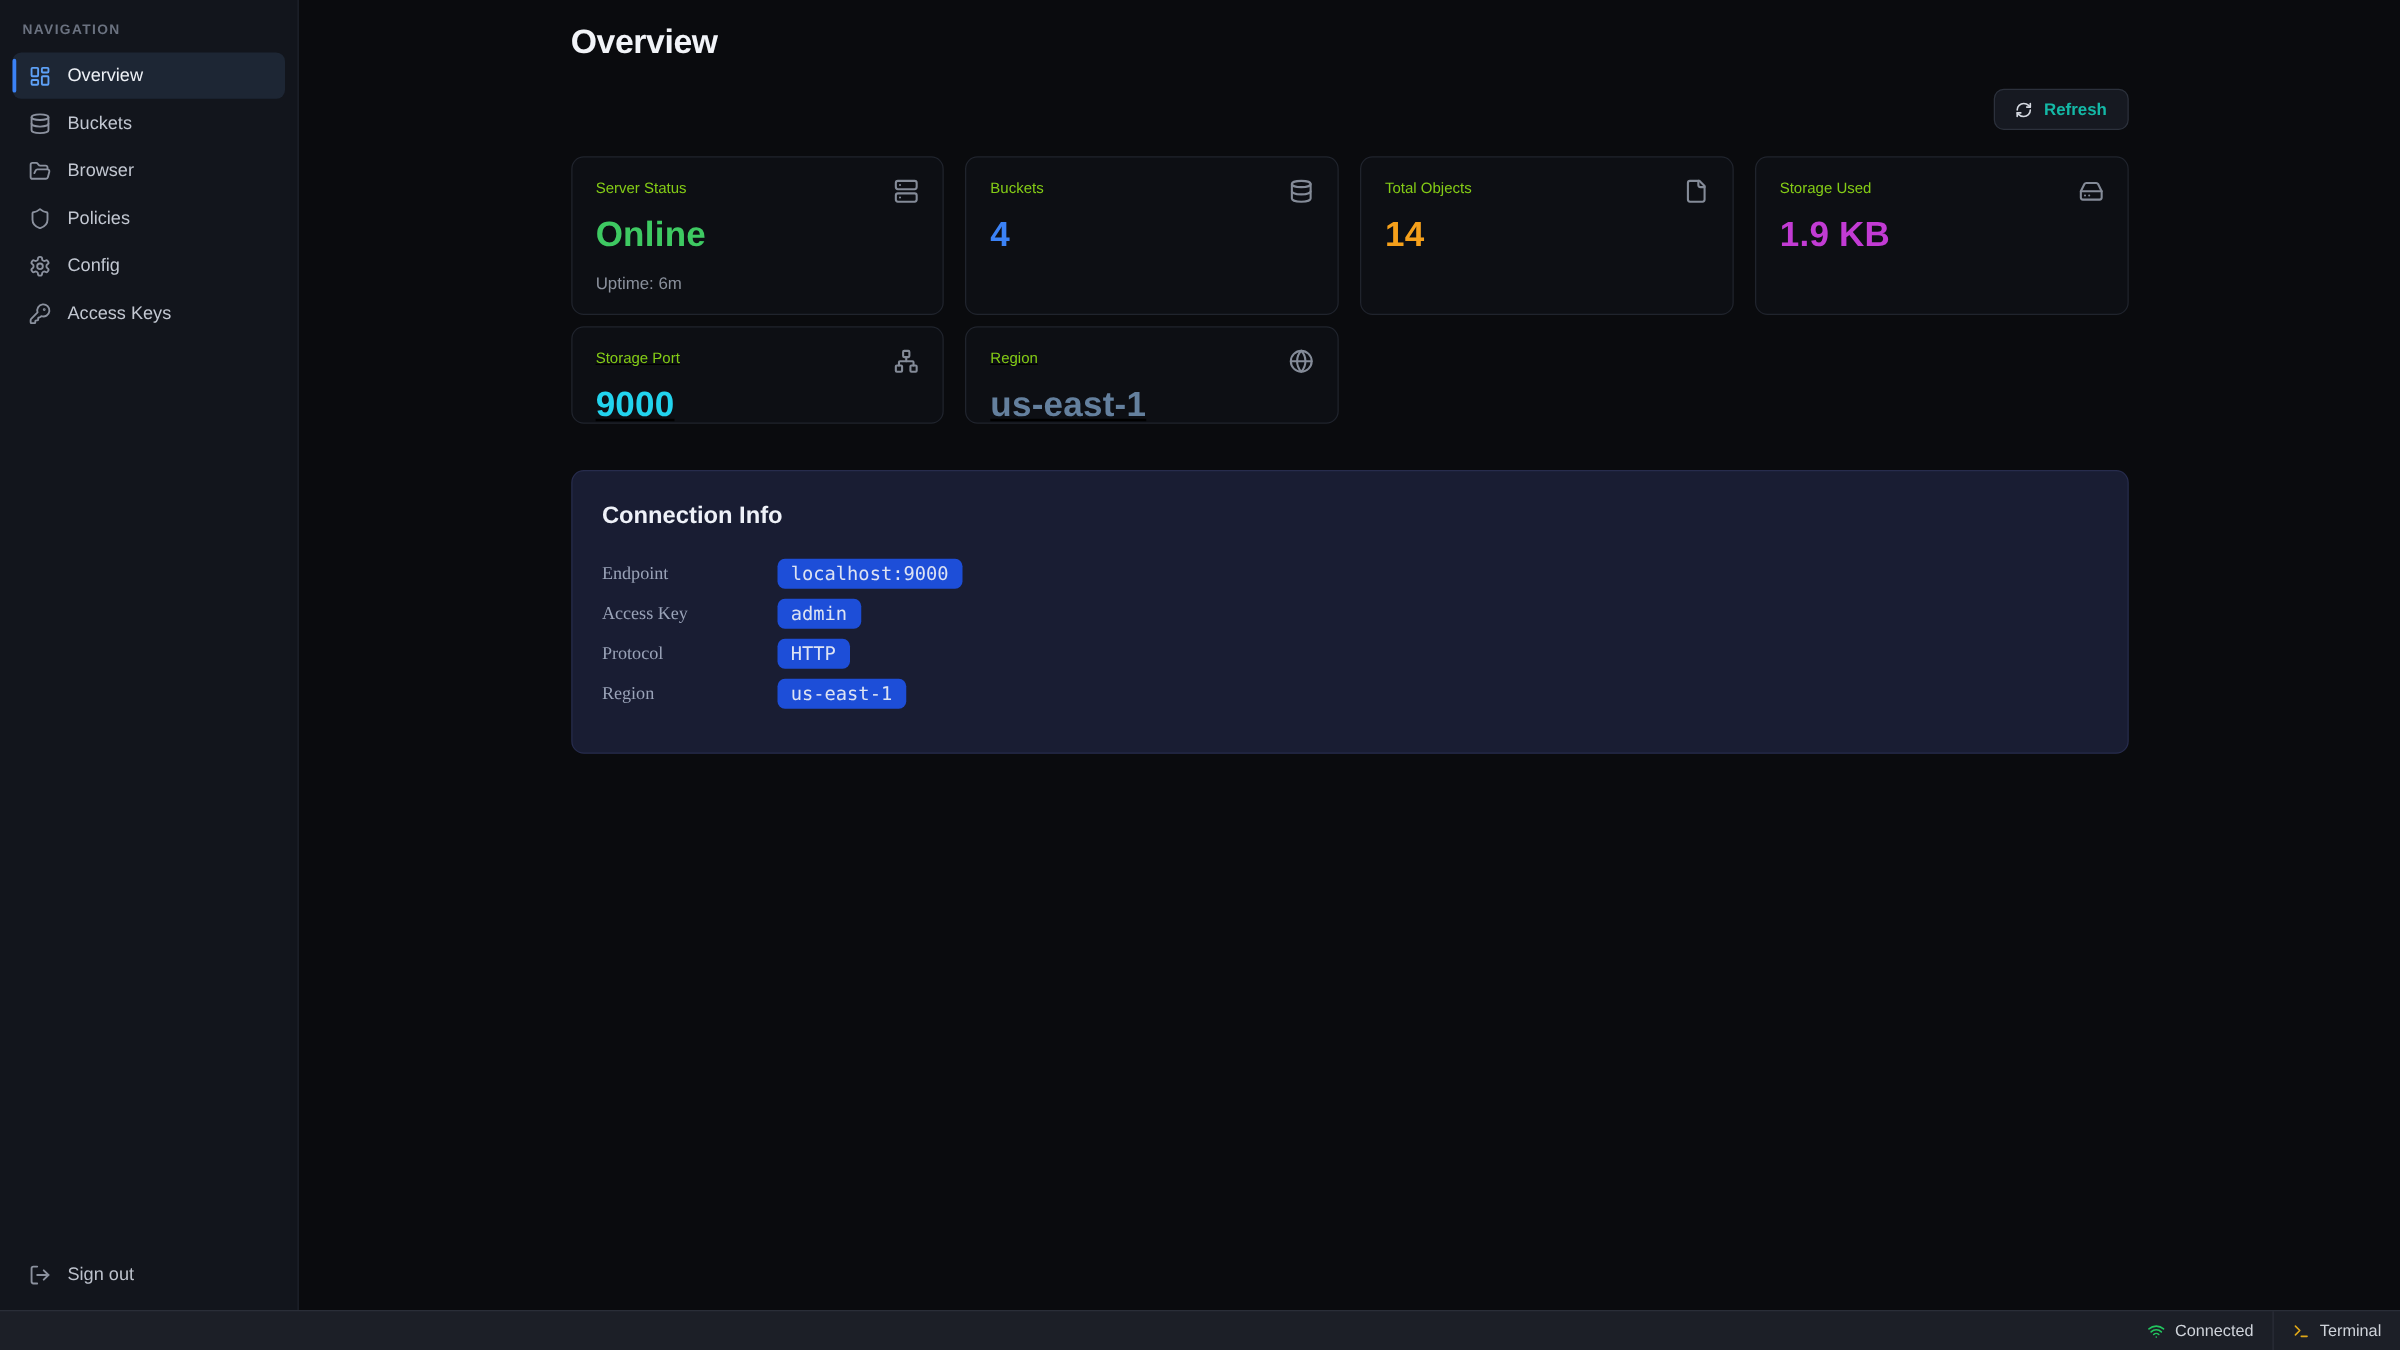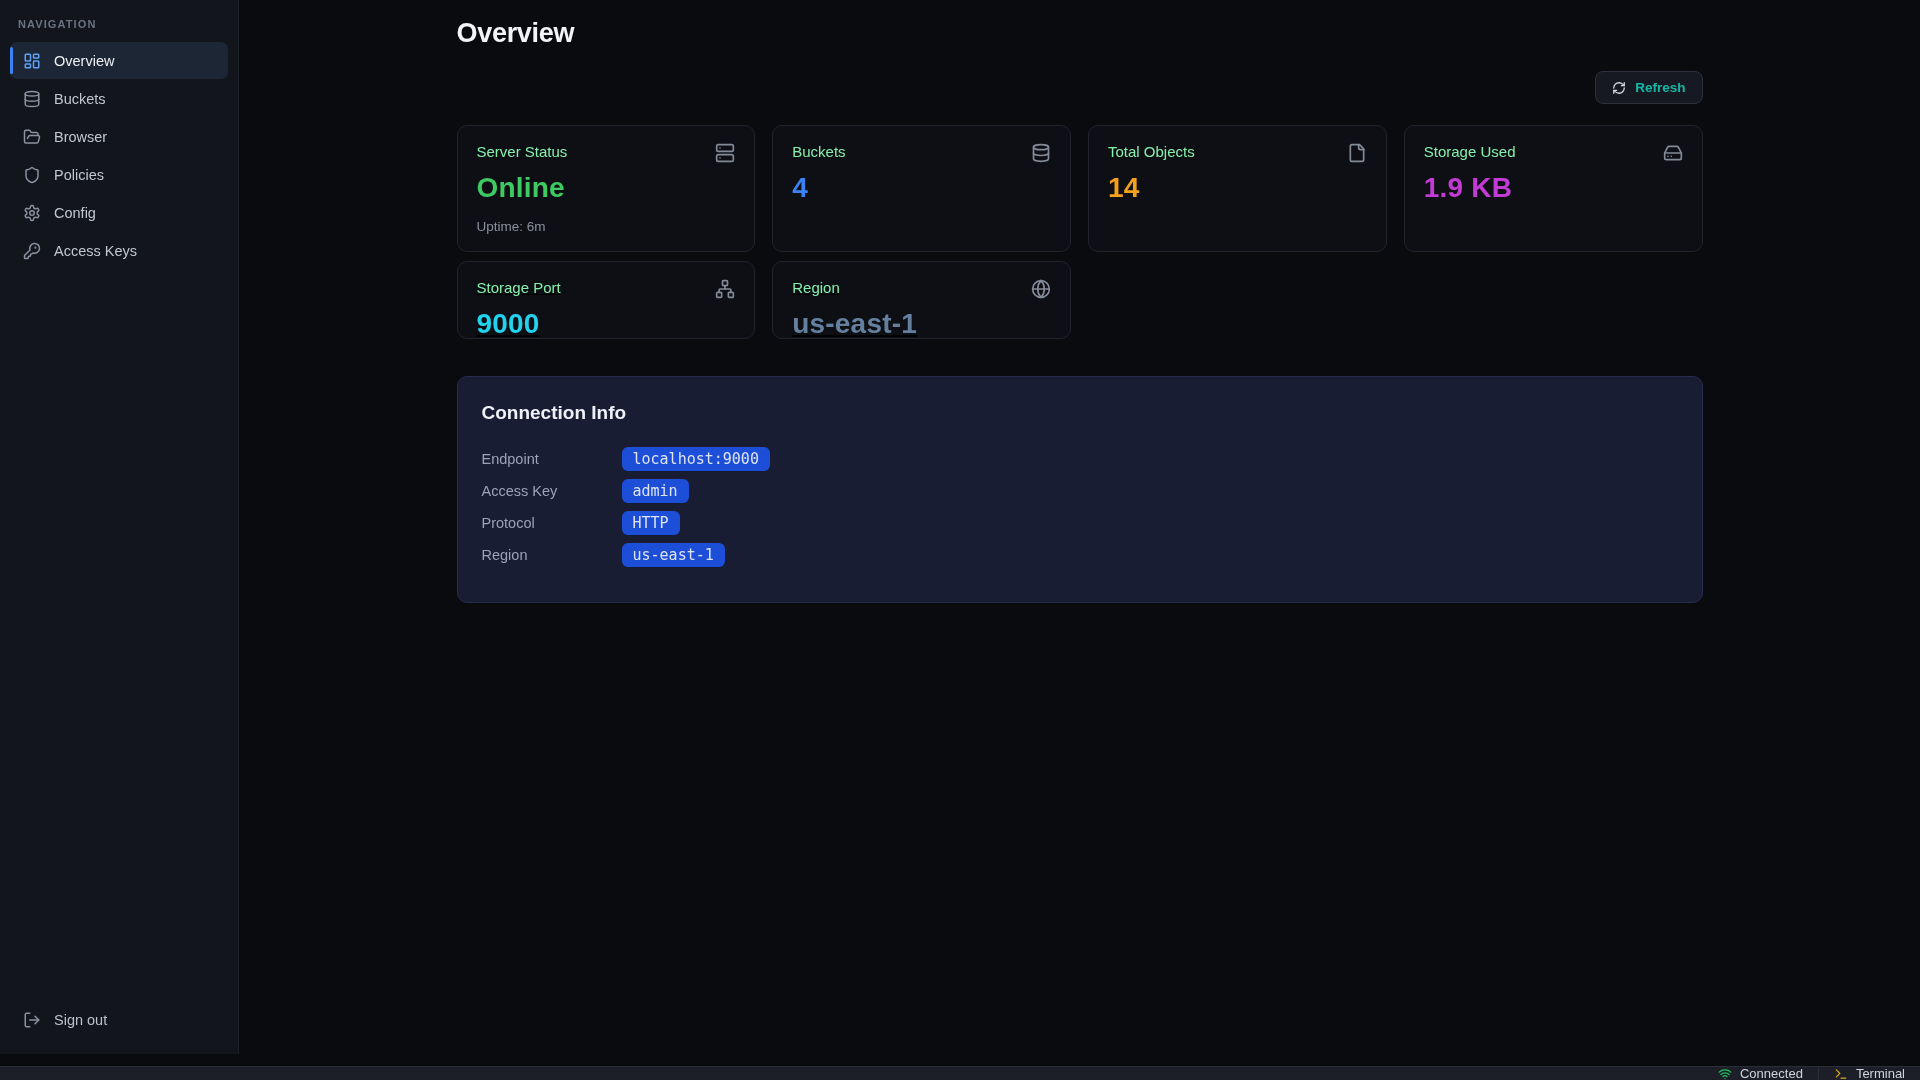--- a/index.html
+++ b/index.html
@@ -46,41 +46,41 @@
   .btn-refresh .ni-icon { display:flex; color:#d4d8e0; }
 
   
   .cards { display:grid; grid-template-columns:repeat(4,1fr); gap:9px 17px; margin-top:21px; }
   .stat-card {
     background:#0d0f14; border:1px solid #20242d; border-radius:10px;
     padding:17px 19px; height:127px;
   }
   .stat-card.short { height:78px;text-decoration:underline; }
   .sc-head { display:flex; justify-content:space-between; align-items:flex-start; }
-  .sc-label { font-size:15px; color:#86efac; font-weight:500;text-align:center; }
+  .sc-label { font-size:12px; color:#84cc16; font-weight:500;text-align:center; }
   .sc-icon { color:#848b98; display:flex; }
   .sc-value { font-size:28px; font-weight:700; margin-top:9px; letter-spacing:.2px; }
   .sc-sub { font-size:13.5px; color:#8a909c; margin-top:15px; }
 
   
   .conn-panel {
     margin-top:37px; background:#191d33; border:1px solid #272c4d; border-radius:10px;
     padding:25px 24px 28px 24px;
   }
   .conn-title { font-size:19px; font-weight:700; color:#eef1f8; margin-bottom:22px; }
   .conn-row { display:flex; align-items:center; height:26px; margin-bottom:6px; }
-  .conn-label { width:140px; font-size:14.5px; color:#9aa3b8; flex:0 0 auto; }
+  .conn-label { width:140px; font-size:14.5px; color:#9aa3b8; flex:0 0 auto;font-family:Liberation Serif, serif; }
   .conn-chip {
     font-family:"DejaVu Sans Mono","Liberation Mono",monospace; font-size:15px;
     background:#1d4ed8; color:#dde3f3; padding:3px 11px; border-radius:6px;
   }
 
   
   .statusbar {
-    position:fixed; left:0; right:0; bottom:0; height:14px;
+    position:fixed; left:0; right:0; bottom:0; height:32px;
     background:#1c1f27; border-top:1px solid #2a2e38;
     display:flex; justify-content:flex-end; align-items:stretch;
     font-size:13px; color:#cfd3da;
   }
   .sb-seg { display:flex; align-items:center; gap:8px; padding:0 15px; }
   .sb-seg + .sb-seg { border-left:1px solid #2a2e38; }
   .sb-seg.clickable { cursor:pointer; }
   svg { display:block; }
 </style>
 </head>

